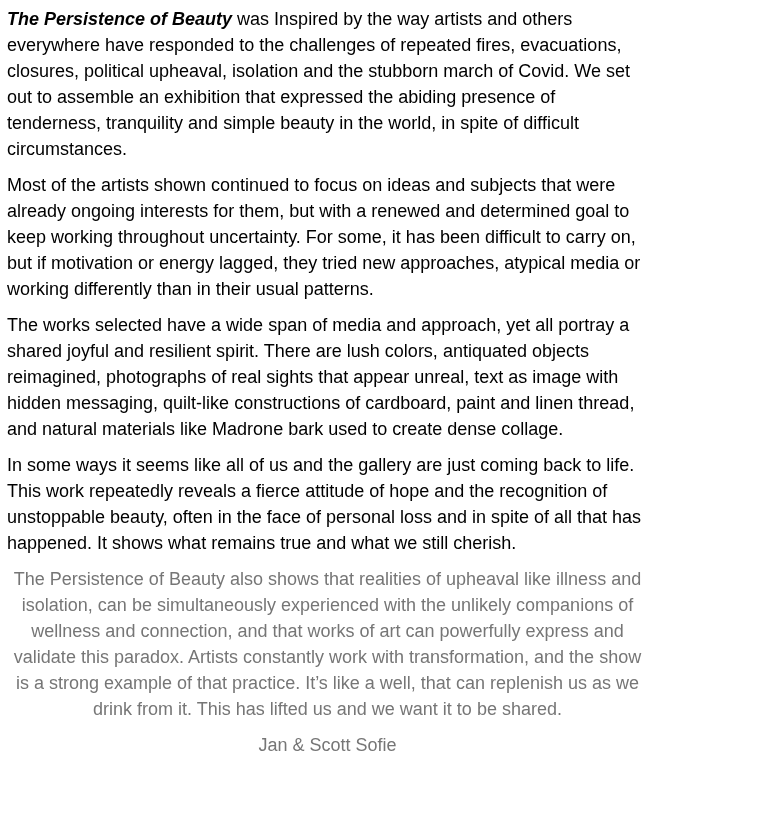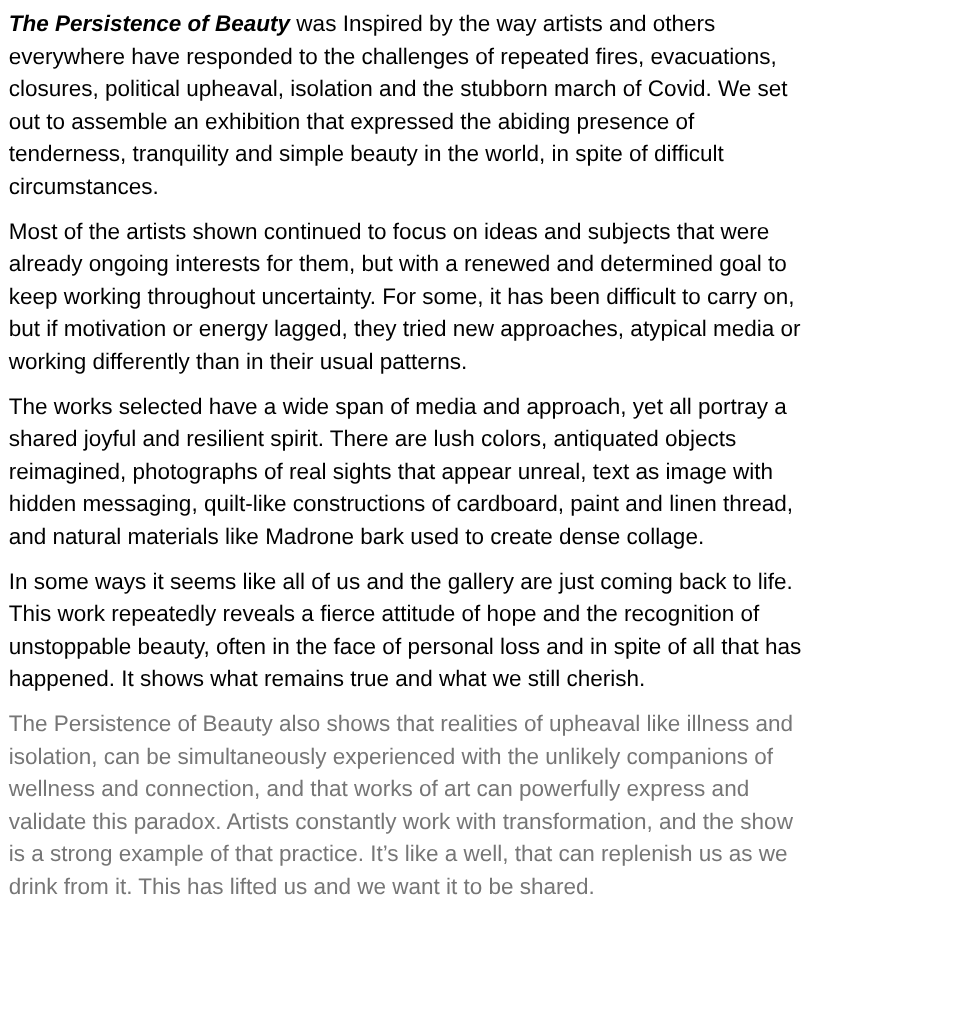--- a/index.html
+++ b/index.html
@@ -27,20 +27,21 @@
     .document p {
       margin: 0 0 10px 0;
       padding: 0;
     }
     .lead-bold-italic {
       font-weight: bold;
       font-style: italic;
     }
     .muted {
       color: #767676;
+      text-align: center;
     }
     .muted-section {
       margin-top: 6px;
     }
     .signature {
       margin-bottom: 0;
     }
   </style>
 </head>
 <body>
@@ -50,14 +51,15 @@
   <p><span class="lead-bold-italic">The Persistence of Beauty</span><span> was Inspired by the way artists and others everywhere have responded to the challenges of repeated fires, evacuations, closures, political upheaval, isolation and the stubborn march of Covid. We set out to assemble an exhibition that expressed the abiding presence of tenderness, tranquility and simple beauty in the world, in spite of difficult circumstances.</span></p>
 
   <p>Most of the artists shown continued to focus on ideas and subjects that were already ongoing interests for them, but with a renewed and determined goal to keep working throughout uncertainty. For some, it has been difficult to carry on, but if motivation or energy lagged, they tried new approaches, atypical media or working differently than in their usual patterns.</p>
 
   <p>The works selected have a wide span of media and approach, yet all portray a shared joyful and resilient spirit. There are lush colors, antiquated objects reimagined, photographs of real sights that appear unreal, text as image with hidden messaging, quilt-like constructions of cardboard, paint and linen thread, and natural materials like Madrone bark used to create dense collage.</p>
 
   <p>In some ways it seems like all of us and the gallery are just coming back to life. This work repeatedly reveals a fierce attitude of hope and the recognition of unstoppable beauty, often in the face of personal loss and in spite of all that has happened. It shows what remains true and what we still cherish.</p>
 
   <p class="muted muted-section">The Persistence of Beauty also shows that realities of upheaval like illness and isolation, can be simultaneously experienced with the unlikely companions of wellness and connection, and that works of art can powerfully express and validate this paradox. Artists constantly work with transformation, and the show is a strong example of that practice. It’s like a well, that can replenish us as we drink from it. This has lifted us and we want it to be shared.</p>
 
+  <p class="muted signature">Jan &amp; Scott Sofie</p>
 
 </div>
 
 </body></html>

